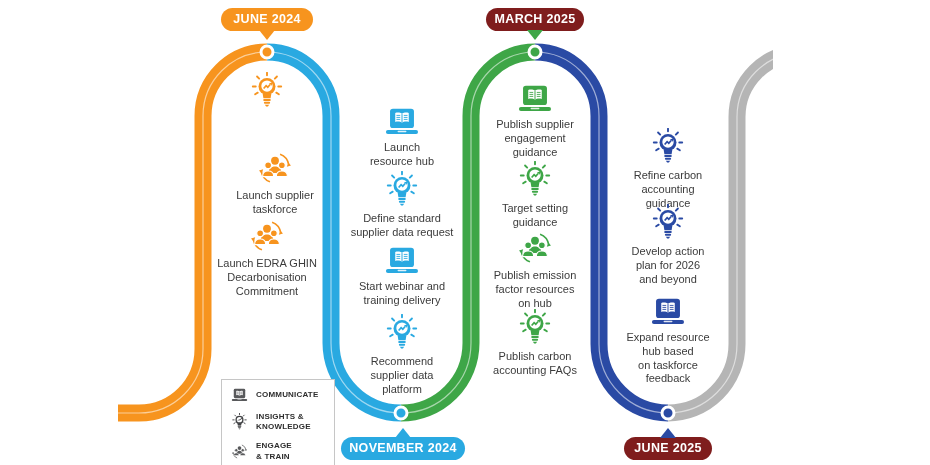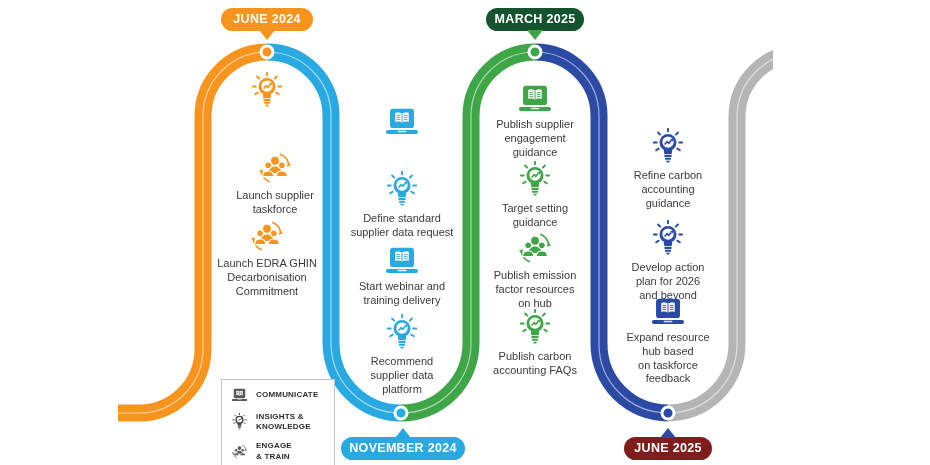--- a/index.html
+++ b/index.html
@@ -10,21 +10,21 @@
   
   .badge{position:absolute;height:23px;border-radius:12px;color:#fff;font-weight:bold;
          font-size:12.5px;line-height:23px;text-align:center;letter-spacing:.3px;
          box-sizing:border-box;z-index:4;}
   .tail{position:absolute;left:50%;transform:translateX(-50%);width:0;height:0;
         border-left:8px solid transparent;border-right:8px solid transparent;}
   .tail-down{top:22px;border-top:10px solid;}
   .tail-up{bottom:22px;border-bottom:10px solid;}
   .bg-orange{background:#F7941E;} .bg-orange .tail-down{border-top-color:#F7941E;}
   .bg-blue{background:#29A9E1;}   .bg-blue .tail-up{border-bottom-color:#29A9E1;}
-  .bg-green{background:#14532d;}  .bg-green .tail-down{border-top-color:#3EA647;}
+  .bg-green{background:#7f1d1d;}  .bg-green .tail-down{border-top-color:#3EA647;}
   .bg-navy{background:#7f1d1d;}   .bg-navy .tail-up{border-bottom-color:#2A4AA4;}
 
   
   .ms-item{position:absolute;display:flex;flex-direction:column;align-items:center;gap:3px;z-index:3;}
   .ms-label{font-size:11px;line-height:1.25;color:#3B3B3B;text-align:center;white-space:pre-line;}
   .icon{display:block;}
   .c-orange{color:#F7941E;} .c-blue{color:#29A9E1;} .c-green{color:#3EA647;}
   .c-navy{color:#2A4AA4;}  .c-gray{color:#58595B;} .c-dkgray{color:#3F4043;}
 
   
@@ -145,20 +145,22 @@
       </svg>
     <div class="ms-label">Launch EDRA GHIN
 Decarbonisation
 Commitment</div>
   </div>
 
   <div class="ms-item" style="left:337px;top:107px;width:130px">
     <svg class="icon c-blue" width="36" height="31" viewBox="0 0 32 28">
         <use href="#sym-laptop"></use>
       </svg>
+    <div class="ms-label">Launch
+resource hub</div>
   </div>
   <div class="ms-item" style="left:337px;top:171px;width:130px">
     <svg class="icon c-blue" width="36" height="38" viewBox="0 0 32 34">
         <use href="#sym-bulb"></use>
       </svg>
     <div class="ms-label">Define standard
 supplier data request</div>
   </div>
   <div class="ms-item" style="left:337px;top:246px;width:130px">
     <svg class="icon c-blue" width="36" height="31" viewBox="0 0 32 28">
@@ -208,21 +210,21 @@
   </div>
 
   <div class="ms-item" style="left:608px;top:128px;width:120px">
     <svg class="icon c-navy" width="36" height="38" viewBox="0 0 32 34">
         <use href="#sym-bulb"></use>
       </svg>
     <div class="ms-label">Refine carbon
 accounting
 guidance</div>
   </div>
-  <div class="ms-item" style="left:608px;top:220px;width:120px">
+  <div class="ms-item" style="left:608px;top:204px;width:120px">
     <svg class="icon c-navy" width="36" height="38" viewBox="0 0 32 34">
         <use href="#sym-bulb"></use>
       </svg>
     <div class="ms-label">Develop action
 plan for 2026
 and beyond</div>
   </div>
   <div class="ms-item" style="left:608px;top:297px;width:120px">
     <svg class="icon c-navy" width="36" height="31" viewBox="0 0 32 28">
         <use href="#sym-laptop"></use>

